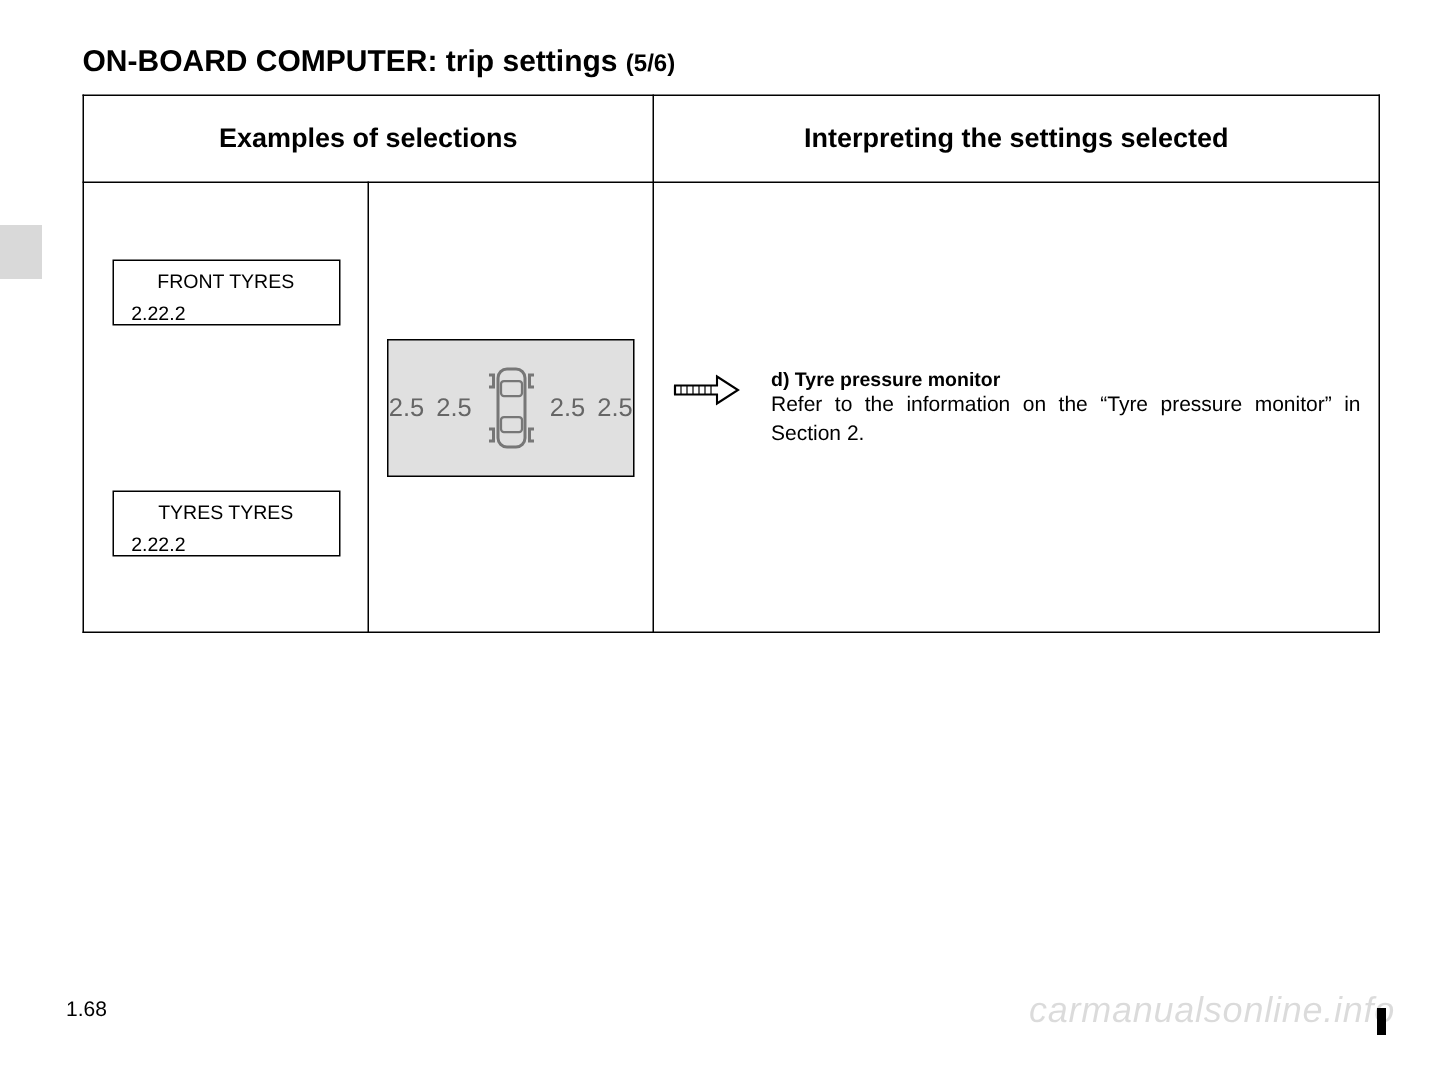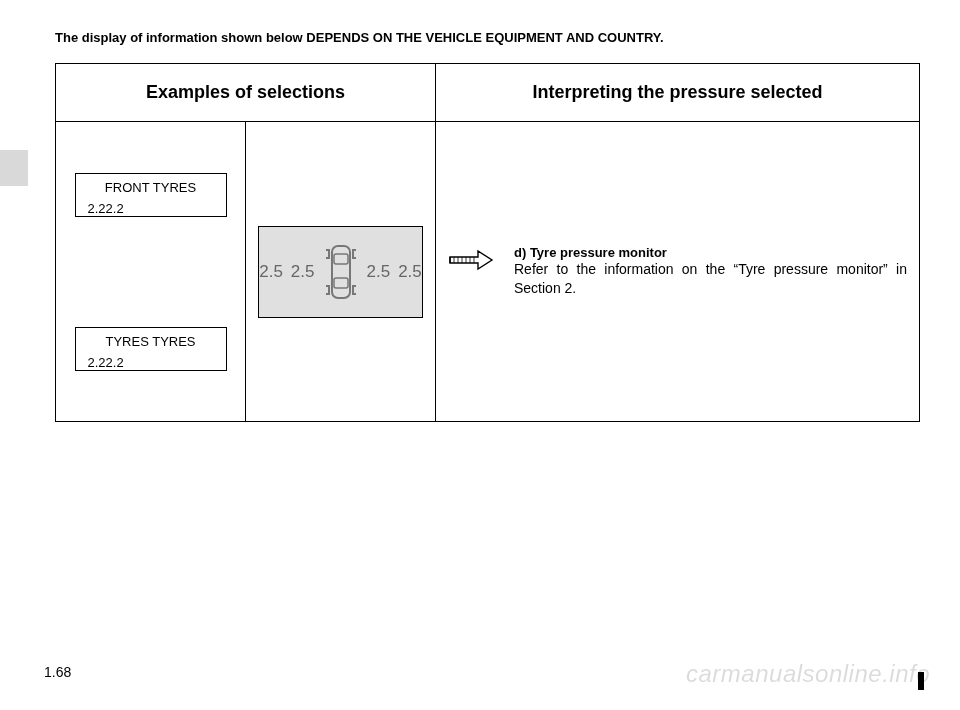--- a/index.html
+++ b/index.html
@@ -144,28 +144,30 @@
       background: #000;
     }
   </style>
 </head>
 <body>
 
 <div class="side-tab"></div>
 
 <div class="page">
 
-
-  <p class="note">The display of information shown below DEPENDS ON THE VEHICLE EQUIPMENT AND COUNTRY.</p>
+  <h1 class="title">
+    <span>ON-BOARD COMPUTER: trip settings </span><span class="sub">(5/6)</span>
+  </h1>
+
 
   <table class="main">
     <thead>
       <tr>
         <th colspan="2" class="col-a">Examples of selections</th>
-        <th class="col-c">Interpreting the pressure selected</th>
+        <th class="col-c">Interpreting the settings selected</th>
       </tr>
     </thead>
     <tbody>
       <tr>
         <td class="col-a">
           <div class="lcd">
             <div class="label">FRONT TYRES</div>
             <div class="vals">
               <span>2.2</span>
               <span>2.2</span>

